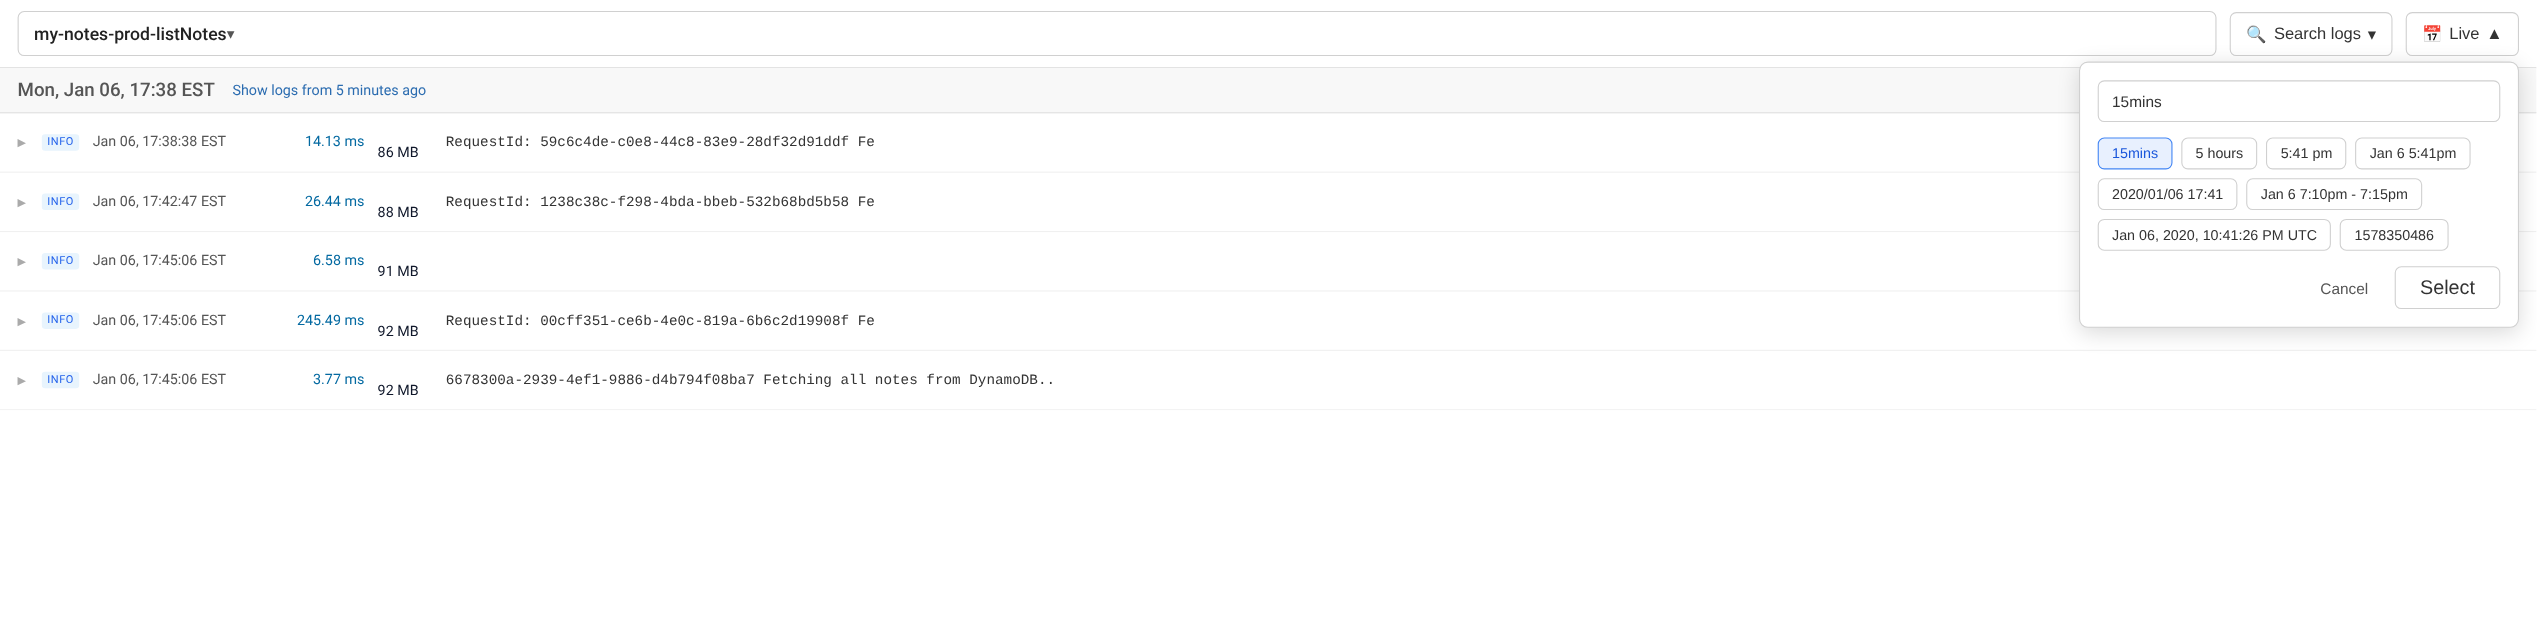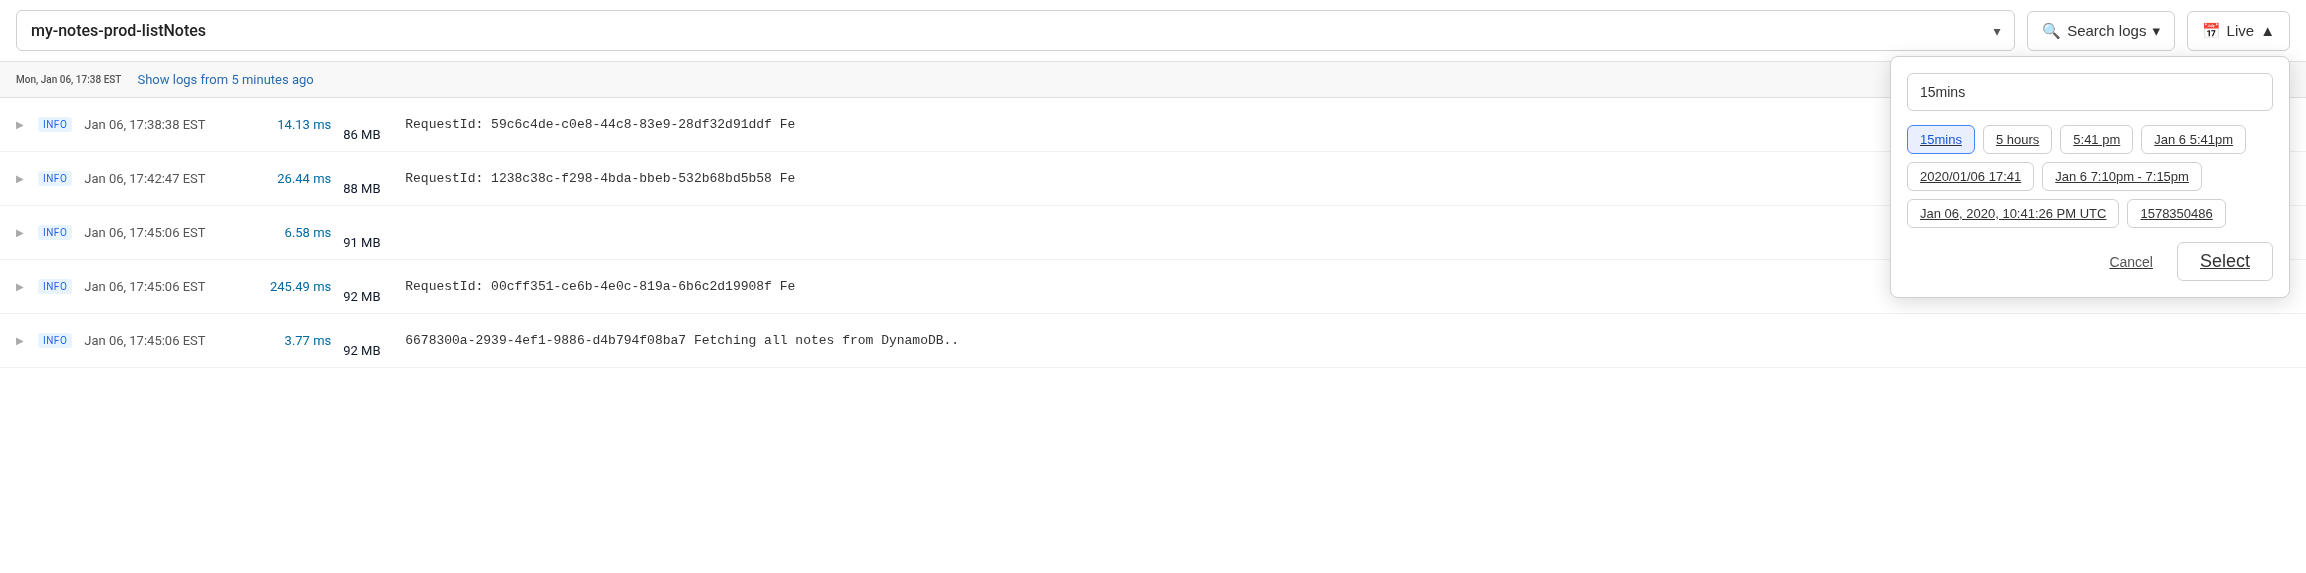--- a/index.html
+++ b/index.html
@@ -17,21 +17,20 @@
       padding: 10px 16px;
       border-bottom: 1px solid #e0e0e0;
       background: #fff;
       gap: 12px;
     }
 
     .function-selector {
       flex: 1;
       display: flex;
       align-items: center;
-      justify-content: space-between;
       border: 1px solid #d0d0d0;
       border-radius: 6px;
       padding: 10px 14px;
       cursor: pointer;
       background: #fff;
     }
 
     .function-selector-text {
       font-size: 16px;
       font-weight: 500;
@@ -73,21 +72,21 @@
     .log-header {
       display: flex;
       align-items: center;
       padding: 10px 16px;
       background: #f8f8f8;
       border-bottom: 1px solid #e0e0e0;
       gap: 16px;
     }
 
     .log-header-time {
-      font-size: 10px;
+      font-size: 17px;
       color: #555;
       font-weight: 500;
     }
 
     .show-logs-link {
       font-size: 13px;
       color: #2b6cb0;
       cursor: pointer;
       text-decoration: none;
     }
@@ -154,21 +153,20 @@
       position: absolute;
       top: 56px;
       right: 16px;
       width: 400px;
       background: #fff;
       border: 1px solid #d0d0d0;
       border-radius: 8px;
       box-shadow: 0 4px 20px rgba(0,0,0,0.15);
       z-index: 100;
       padding: 16px;
-      text-decoration: underline;
     }
 
     .dropdown-search-input {
       width: 100%;
       border: 1px solid #d0d0d0;
       border-radius: 6px;
       padding: 10px 12px;
       font-size: 14px;
       color: #333;
       outline: none;

